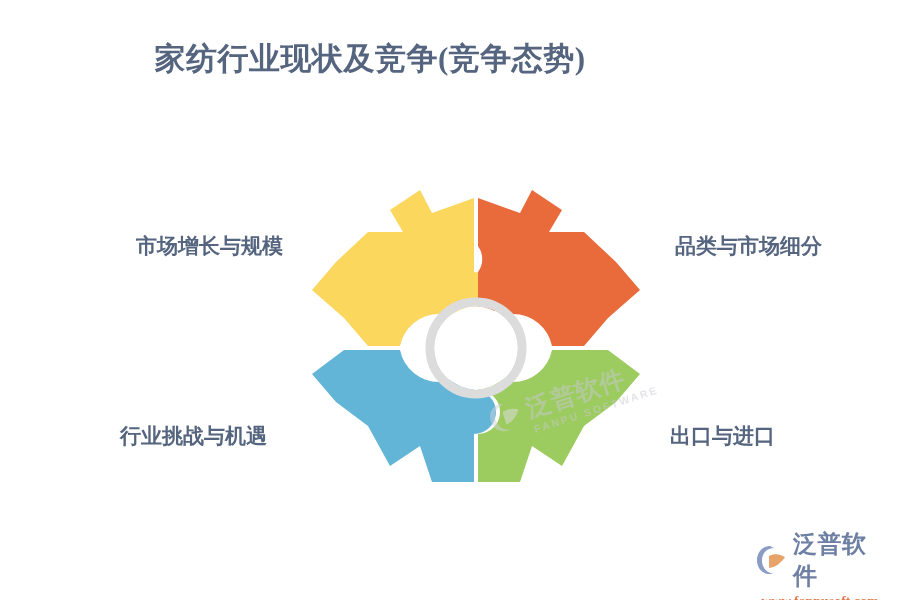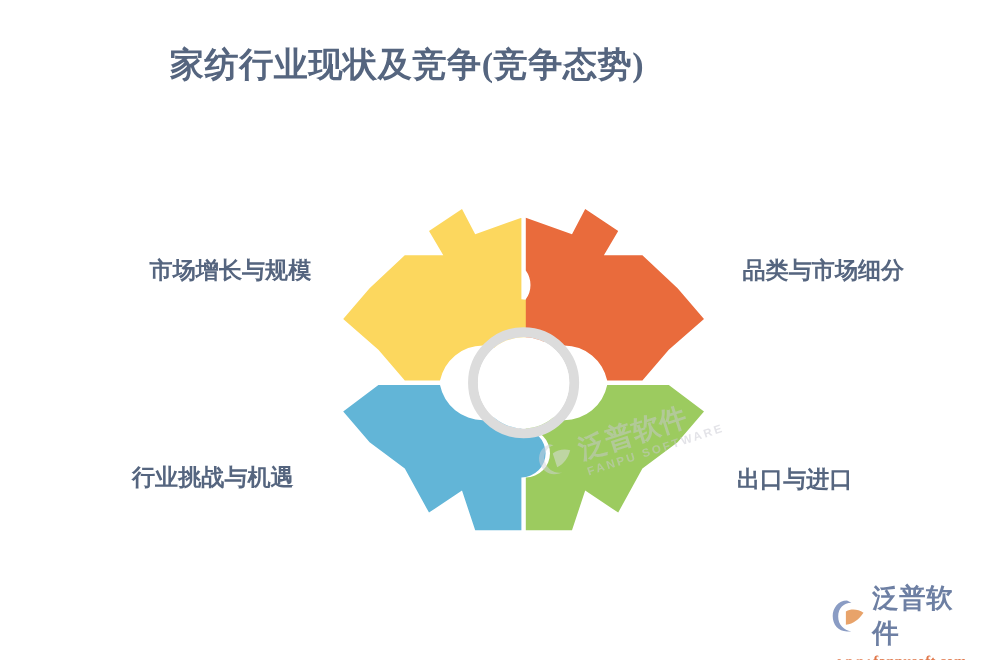--- a/index.html
+++ b/index.html
@@ -53,21 +53,21 @@
     position: absolute;
     font-size: 21px;
     font-weight: bold;
     color: #55657f;
     white-space: nowrap;
     line-height: 1.2;
     text-align: center;
   }
   .label-tl { left: 136px;  top: 234px; }
   .label-tr { right: 78px;  top: 234px; text-align: center; }
-  .label-bl { left: 120px;  top: 424px; font-family: Liberation Mono, monospace; }
+  .label-bl { left: 120px;  top: 424px; }
   .label-br { right: 125px; top: 424px; text-align: left; }
 
   
   .watermark {
     position: absolute;
     left: 498px;
     top: 392px;
     width: 180px;
     height: 82px;
     transform: rotate(-18deg);

